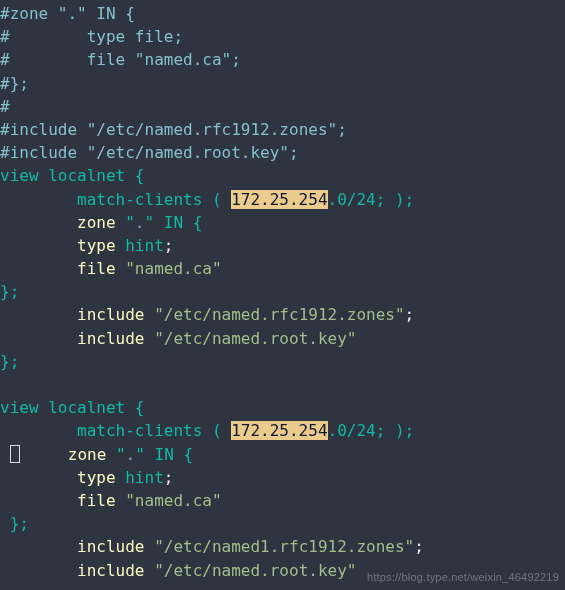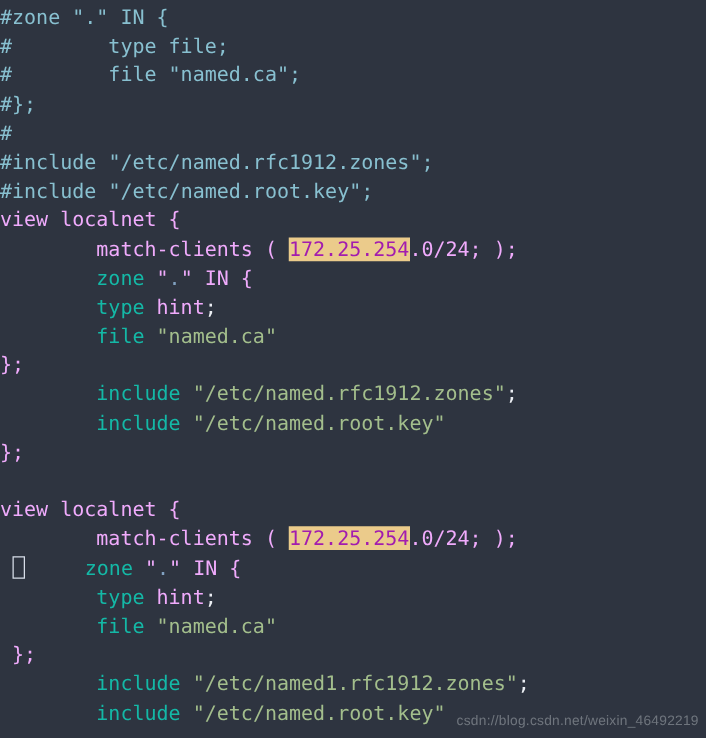--- a/index.html
+++ b/index.html
@@ -15,28 +15,28 @@
     overflow: hidden;
     position: relative;
   }
   pre {
     margin: 0;
     padding: 2px 0 0 0;
     white-space: pre;
     font-family: inherit;
   }
   .c-comment { color: #88c0d0; }
-  .c-white   { color: #f0abfc; }
-  .c-keyword { color: #14b8a6; }
+  .c-white   { color: #14b8a6; }
+  .c-keyword { color: #fef9c3; }
   .c-str     { color: #a3be8c; }
   .c-punct   { color: #eceff4; }
   .c-dot     { color: #81a1c1; }
   .hl {
     background: #ebcb8b;
-    color: #a21caf;
+    color: #0f172a;
   }
   .cursor-block {
     display: inline-block;
     width: 10px;
     height: 18px;
     border: 1px solid #d8dee9;
     vertical-align: text-bottom;
     box-sizing: border-box;
     position: relative;
     top: -1px;
@@ -75,13 +75,13 @@
 <span><span class="c-white">view localnet {</span></span>
 <span><span class="c-white">        match-clients ( </span><span class="hl">172.25.254</span><span class="c-white">.0/24; );</span></span>
 <span> <span class="cursor-block"></span>     <span class="c-keyword">zone</span><span class="c-white"> "</span><span class="c-dot">.</span><span class="c-white">" IN {</span></span>
 <span><span>        </span><span class="c-keyword">type</span><span class="c-white"> hint</span><span class="c-punct">;</span></span>
 <span><span>        </span><span class="c-keyword">file</span><span> </span><span class="c-str">"named.ca"</span></span>
 <span><span class="c-white"> };</span></span>
 <span><span>        </span><span class="c-keyword">include</span><span> </span><span class="c-str">"/etc/named1.rfc1912.zones"</span><span class="c-punct">;</span></span>
 <span><span>        </span><span class="c-keyword">include</span><span> </span><span class="c-str">"/etc/named.root.key"</span></span>
 </pre>
 
-<div class="watermark">csdn://blog.csdn.net/weixin_46492219</div>
+<div class="watermark">https://blog.type.net/weixin_46492219</div>
 
 </body></html>

